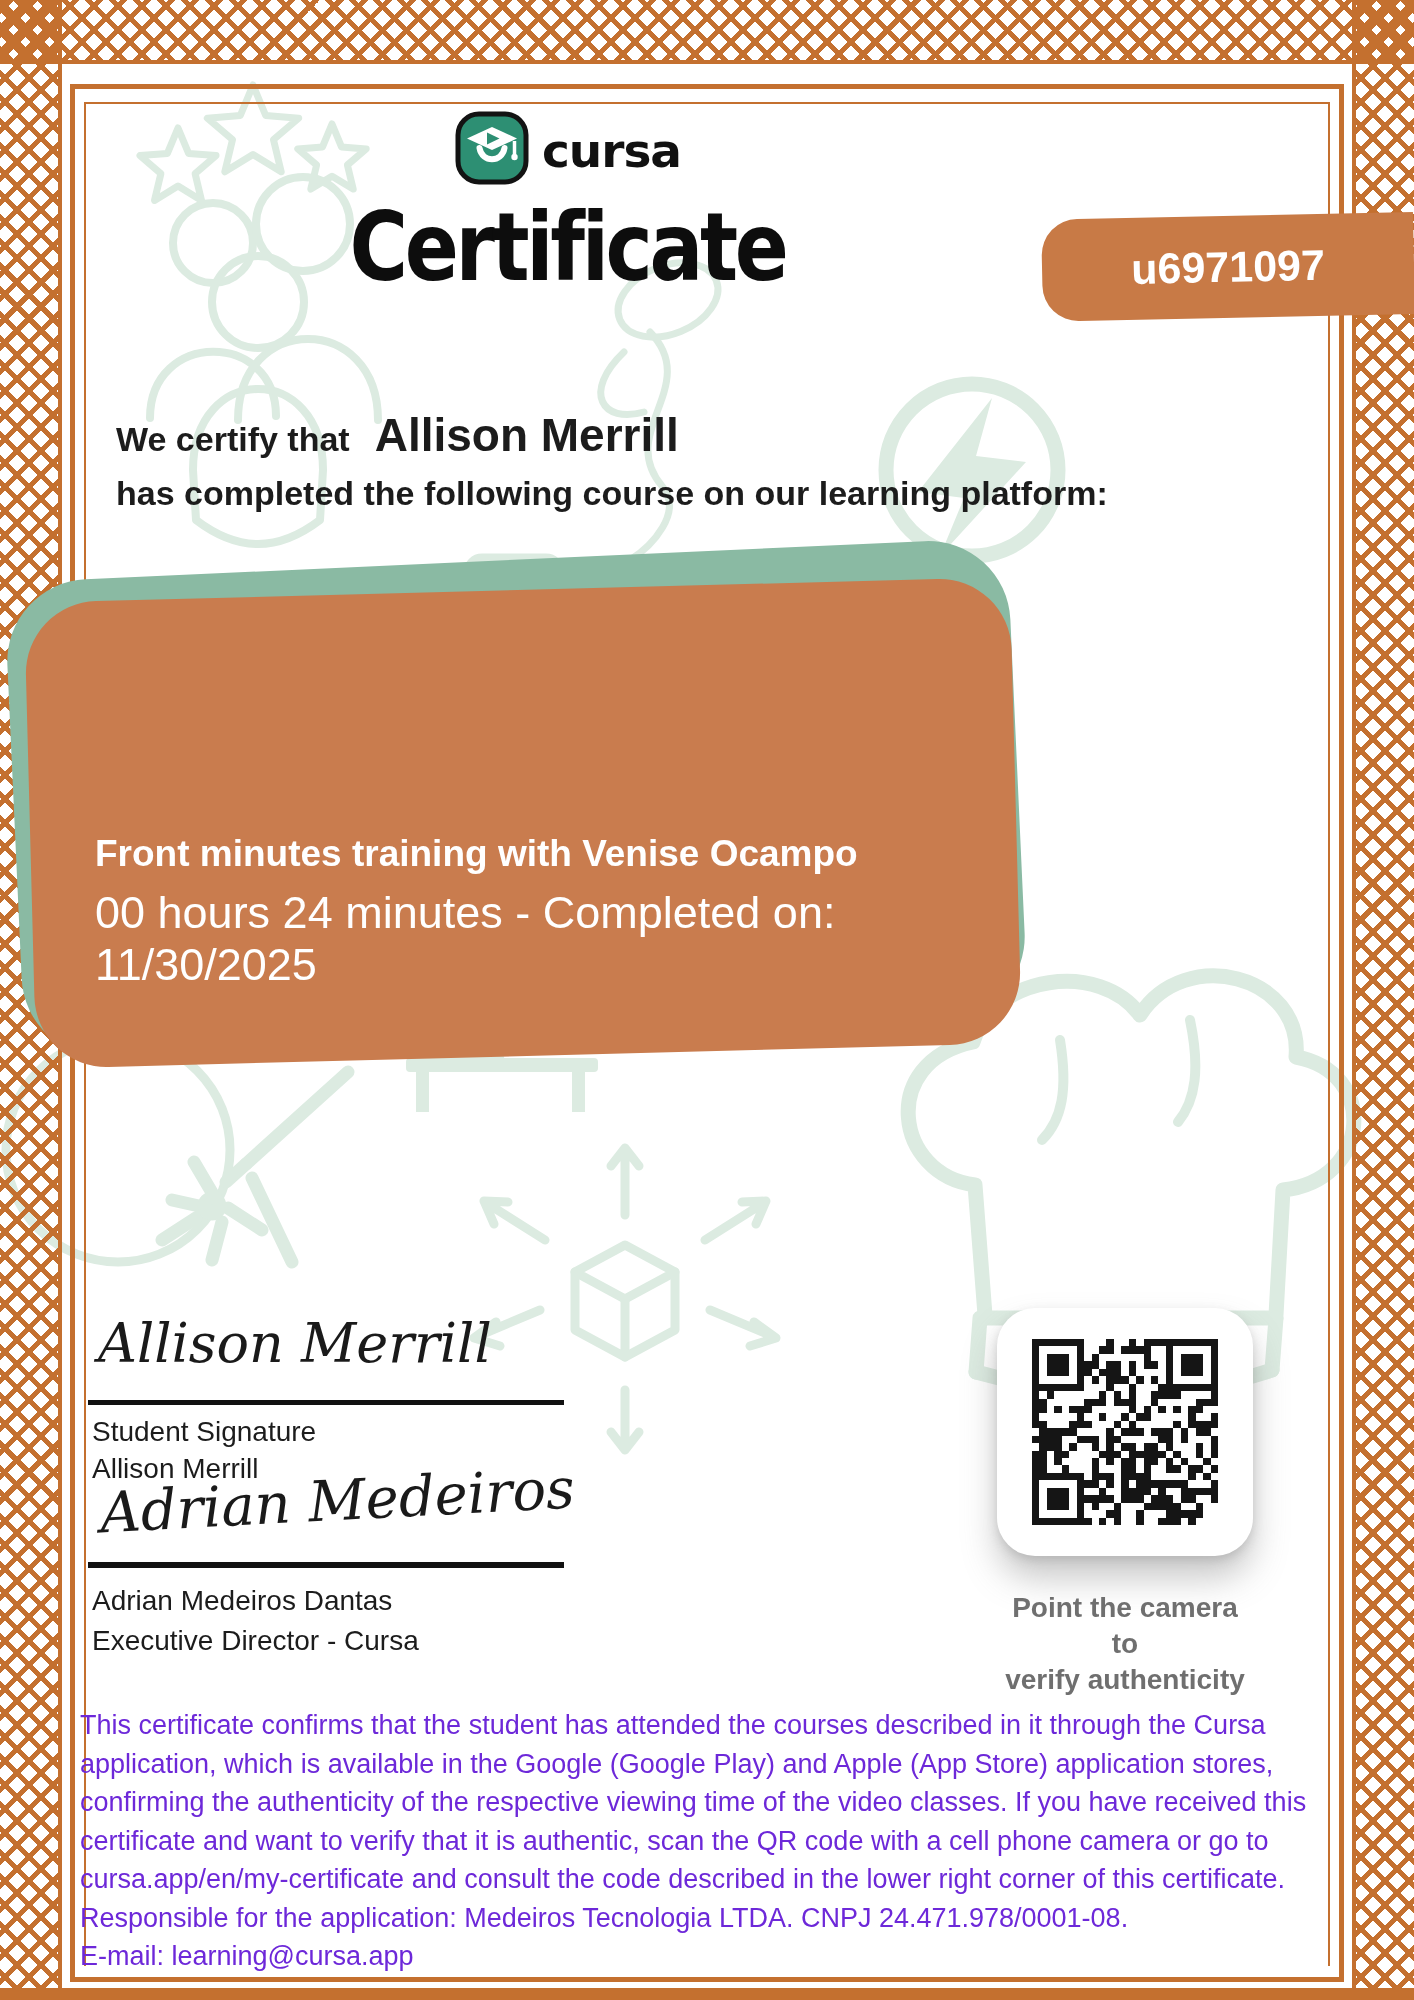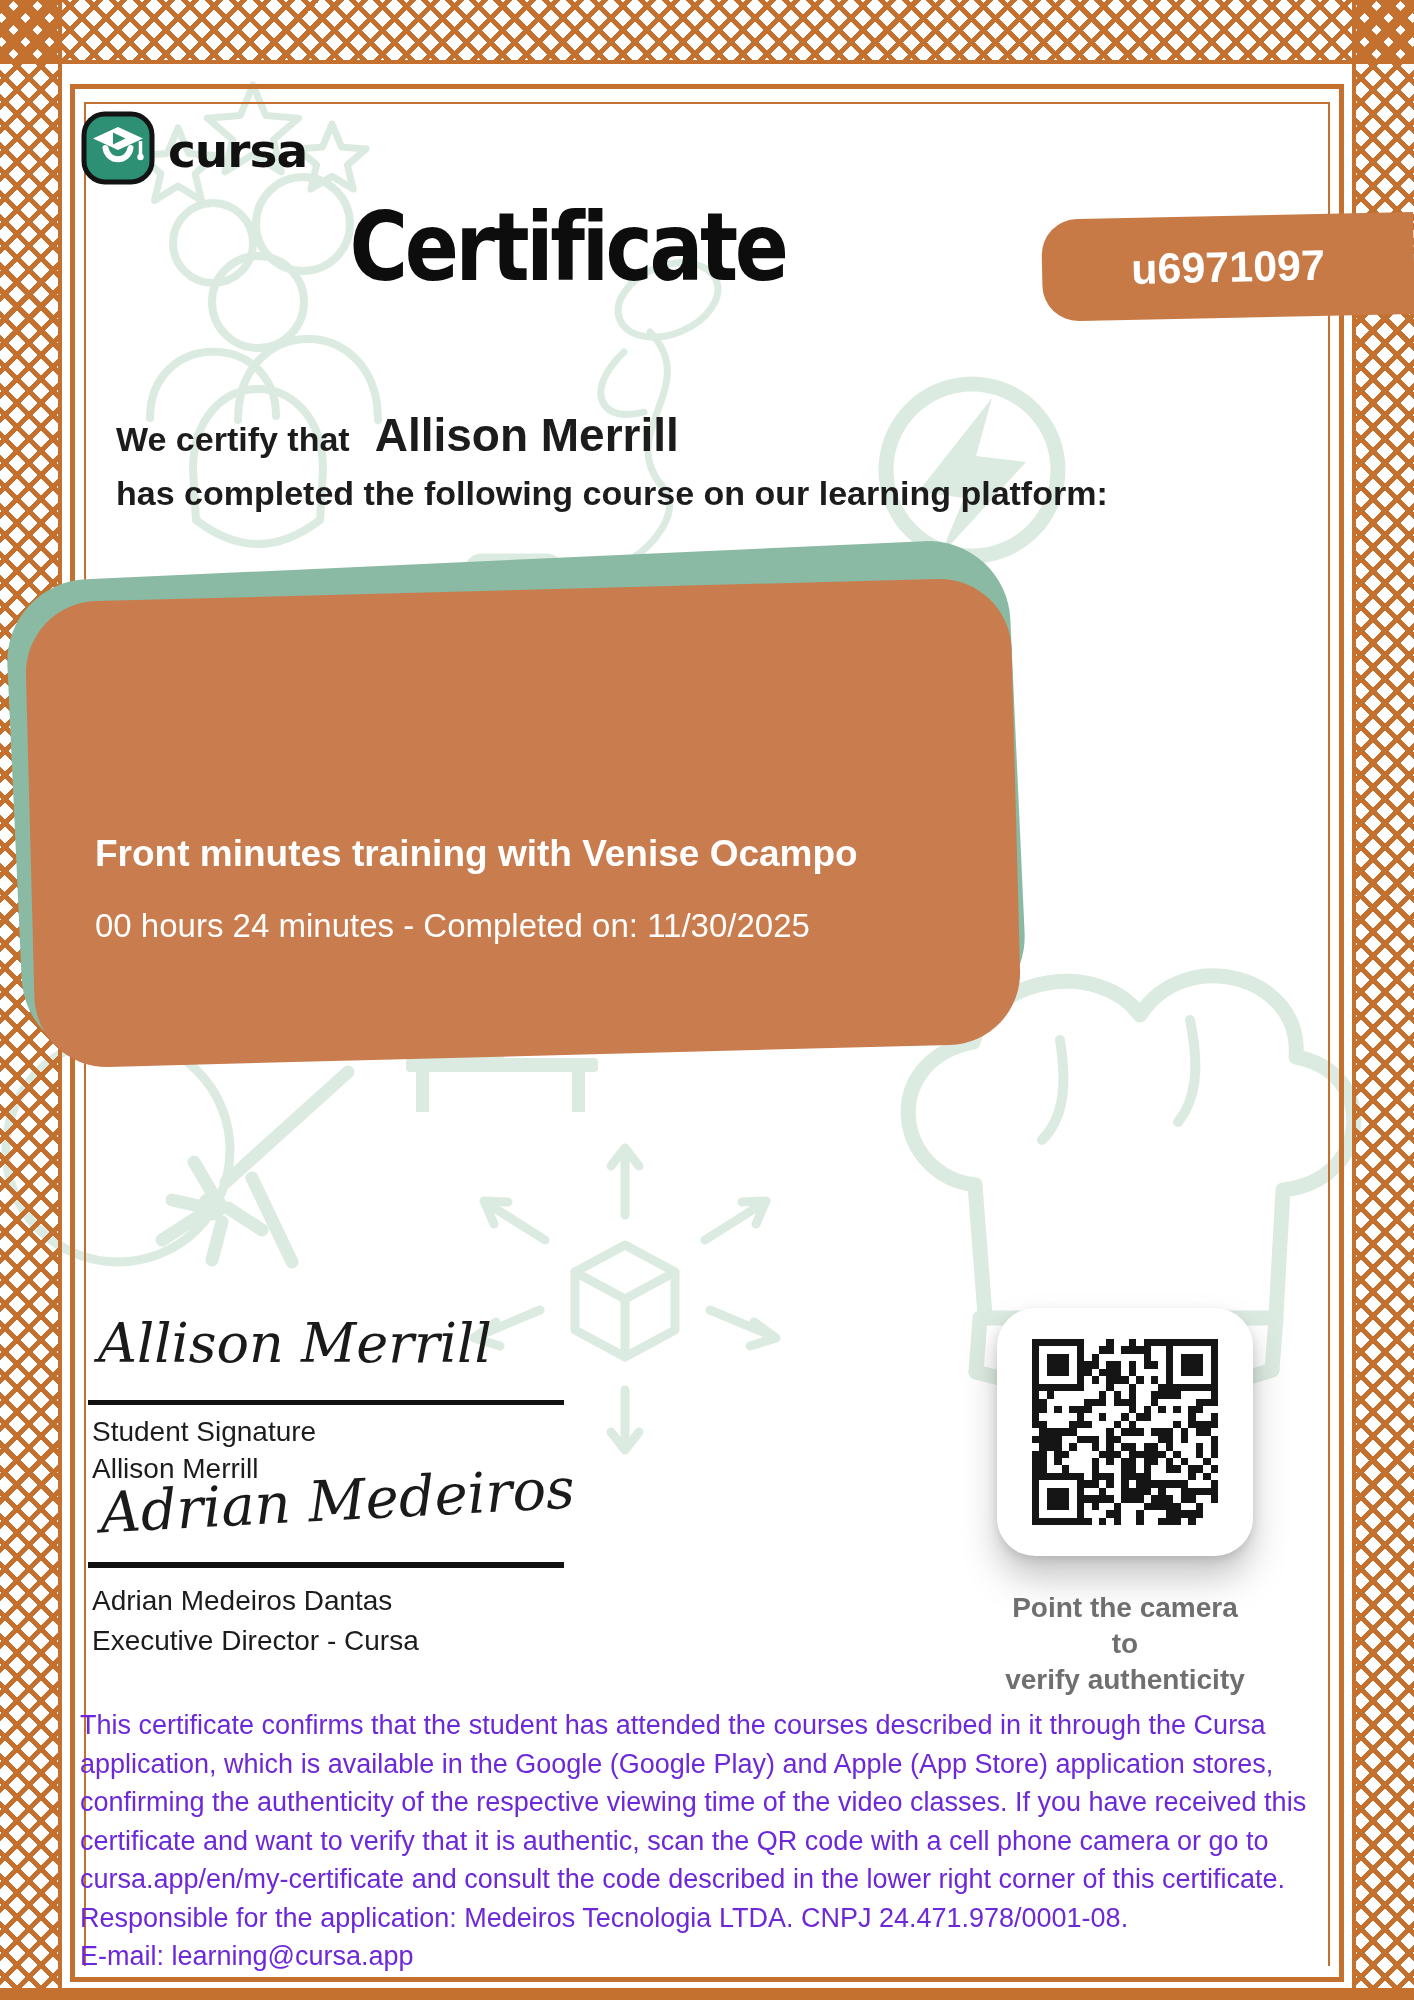--- a/index.html
+++ b/index.html
@@ -20,22 +20,22 @@
                border:5px solid var(--orange-border,#c4702f);}
   .frame-inner{position:absolute;z-index:2;top:102px;left:84px;right:84px;bottom:34px;
                border:2px solid var(--orange-border,#c4702f);border-bottom:none;}
 
   
   .watermarks{position:absolute;z-index:1;left:0;top:0;}
   .wm{stroke:var(--watermark-mint,#dcebe1);fill:none;stroke-linecap:round;stroke-linejoin:round;}
   .wm-fill{fill:var(--watermark-mint,#d7e9de);stroke:none;}
 
   
-  .logo-row{position:absolute;z-index:5;left:80px;top:110px;width:955px;
-            display:flex;align-items:center;gap:12px;}
+  .logo-row{position:absolute;z-index:5;left:90px;top:110px;width:955px;
+            display:flex;align-items:center;justify-content:center;gap:12px;}
   .logo-text{font-family:"DejaVu Sans",sans-serif;font-weight:bold;font-size:47px;
              letter-spacing:-1px;color:#111;}
   .title{position:absolute;z-index:5;left:90px;top:192px;width:955px;text-align:center;}
   .title span{display:inline-block;font-family:"DejaVu Sans",sans-serif;font-weight:bold;
               font-size:95px;letter-spacing:-4px;color:#0d0d0d;transform:scaleX(.84);}
   .badge{position:absolute;z-index:6;right:0;top:212px;width:372px;height:102px;
          background:var(--badge-orange,#c97c4e);border-radius:36px 0 0 36px;
          transform:rotate(-1.2deg);transform-origin:100% 50%;
          display:flex;align-items:center;justify-content:center;}
   .badge span{color:#fff;font-weight:bold;font-size:43px;letter-spacing:0;}
@@ -46,21 +46,21 @@
   .intro-name{font-weight:bold;font-size:46px;}
   .intro-line2{font-weight:bold;font-size:34px;margin-top:12px;}
 
   
   .banner-teal{position:absolute;z-index:3;left:14px;top:560px;width:1004px;height:478px;
                background:var(--teal-shadow,#8abaa3);border-radius:82px;transform:rotate(-2.6deg);}
   .banner-orange{position:absolute;z-index:3;left:30px;top:590px;width:986px;height:466px;
                  background:var(--banner-orange,#c97c4e);border-radius:72px;transform:rotate(-1.5deg);}
   .banner-text{position:absolute;z-index:4;left:95px;top:833px;width:900px;color:#fff;}
   .course-title{font-weight:bold;font-size:37px;}
-  .course-details{font-size:33px;margin-top:32px;}
+  .course-details{font-size:45px;margin-top:12px;}
 
   
   .script{font-family:"DejaVu Serif",serif;font-style:italic;color:#1a1a1a;}
   .sig1-script{position:absolute;z-index:5;left:98px;top:1312px;font-size:54px;}
   .sig-line{position:absolute;z-index:5;left:88px;width:476px;background:#111;}
   .sig1-line{top:1400px;height:5px;}
   .sig1-label{position:absolute;z-index:5;left:92px;top:1416px;font-size:28px;}
   .sig1-name{position:absolute;z-index:5;left:92px;top:1453px;font-size:28px;}
   .sig2-script{position:absolute;z-index:5;left:100px;top:1468px;font-size:56px;transform:rotate(-3deg);}
   .sig2-line{top:1562px;height:6px;}

